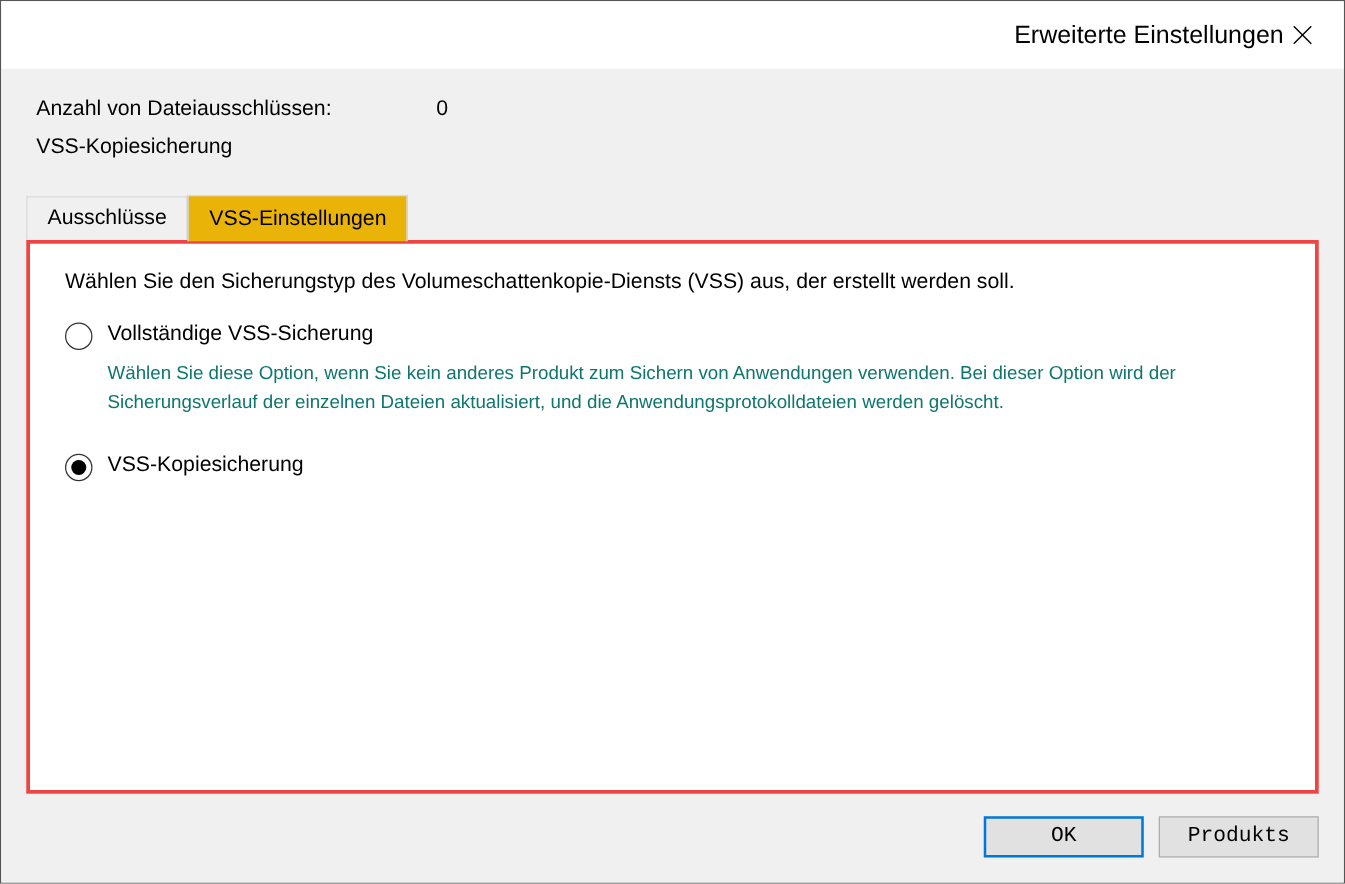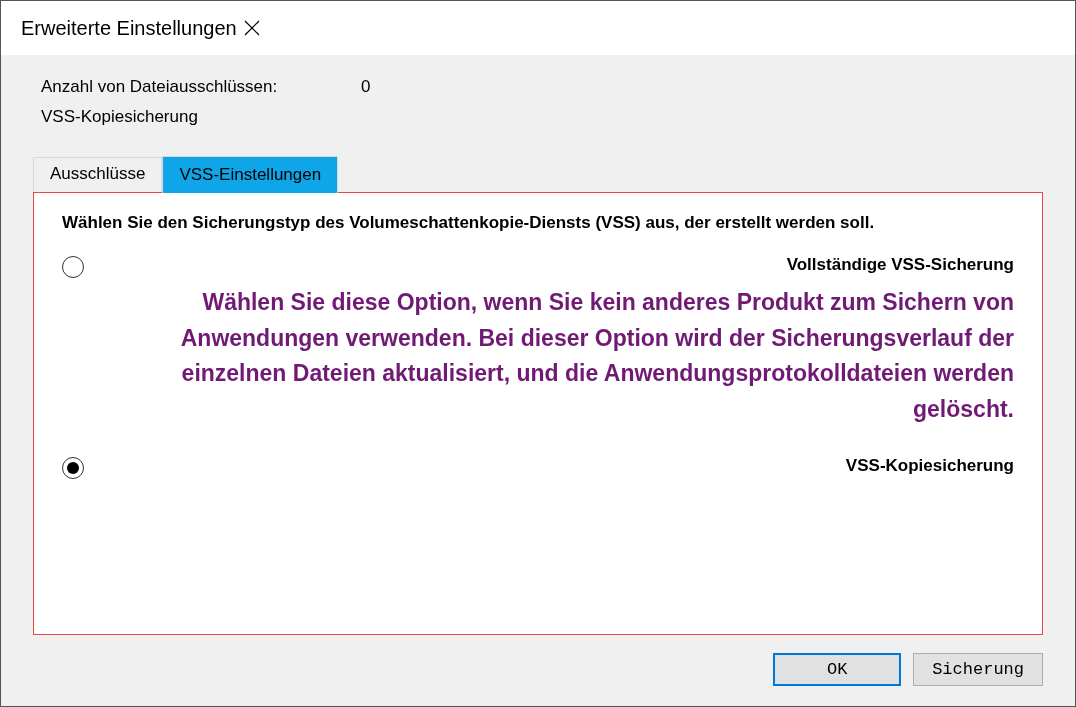--- a/index.html
+++ b/index.html
@@ -18,21 +18,21 @@
     .dialog {
       width: 100%;
       height: 100%;
       border: 1px solid #555;
       background: #ffffff;
       display: flex;
       flex-direction: column;
     }
     .titlebar {
       display: flex;
-      justify-content: flex-start;
+      justify-content: flex-end;
       align-items: center;
       padding: 12px 18px 12px 20px;
       background: #ffffff;
     }
     .titlebar-title {
       font-size: 20px;
       color: #000;
     }
     .close-btn {
       width: 30px;
@@ -42,21 +42,21 @@
       justify-content: center;
       cursor: pointer;
     }
     .close-btn svg {
       width: 16px;
       height: 16px;
     }
     .content-area {
       flex: 1;
       background: #f0f0f0;
-      padding: 18px 32px;
+      padding: 18px 20px;
       display: flex;
       flex-direction: column;
     }
     .summary {
       padding: 4px 8px 18px 8px;
     }
     .summary-row {
       display: flex;
       margin-bottom: 10px;
       font-size: 17px;
@@ -84,47 +84,45 @@
       border: 1px solid #d9d9d9;
       border-bottom: none;
       background: #f0f0f0;
       cursor: pointer;
       font-size: 17px;
       color: #000;
       margin-right: 0;
       position: relative;
     }
     .tab.active {
-      background: #0ea5e9;
+      background: #eab308;
       border-color: #d9d9d9;
       z-index: 3;
       padding-top: 8px;
       margin-bottom: -1px;
     }
     .tab:not(.active) {
       margin-top: 2px;
       text-align: right;
     }
     .tab-panel {
       background: #ffffff;
-      border: 1px solid #ef4444;
+      border: 3px solid #ef4444;
       flex: 1;
       padding: 20px 28px;
       color: #000;
-      font-weight: bold;
     }
     .panel-instruction {
       font-size: 17px;
       margin-bottom: 22px;
     }
     .radio-group {
       display: flex;
       flex-direction: column;
       gap: 28px;
-      text-align: right;
     }
     .radio-option {
       display: flex;
       align-items: flex-start;
       gap: 12px;
     }
     .radio-circle {
       width: 22px;
       height: 22px;
       border: 1.5px solid #333;
@@ -145,23 +143,23 @@
     }
     .radio-content {
       flex: 1;
     }
     .radio-title {
       font-size: 17px;
       margin-bottom: 10px;
       cursor: pointer;
     }
     .radio-desc {
-      font-size: 23px;
+      font-size: 15px;
       line-height: 1.55;
-      color: #701a75;
+      color: #0f766e;
     }
     .button-row {
       display: flex;
       justify-content: flex-end;
       gap: 12px;
       padding: 18px 0 2px 0;
     }
     .btn {
       min-width: 128px;
       padding: 6px 18px;
@@ -228,17 +226,17 @@
               <div class="radio-title">VSS-Kopiesicherung</div>
             </div>
           </div>
 
         </div>
       </div>
     </div>
 
     <div class="button-row">
       <button class="btn primary">OK</button>
-      <button class="btn">Sicherung</button>
+      <button class="btn">Produkts</button>
     </div>
 
   </div>
 </div>
 
 </body></html>

